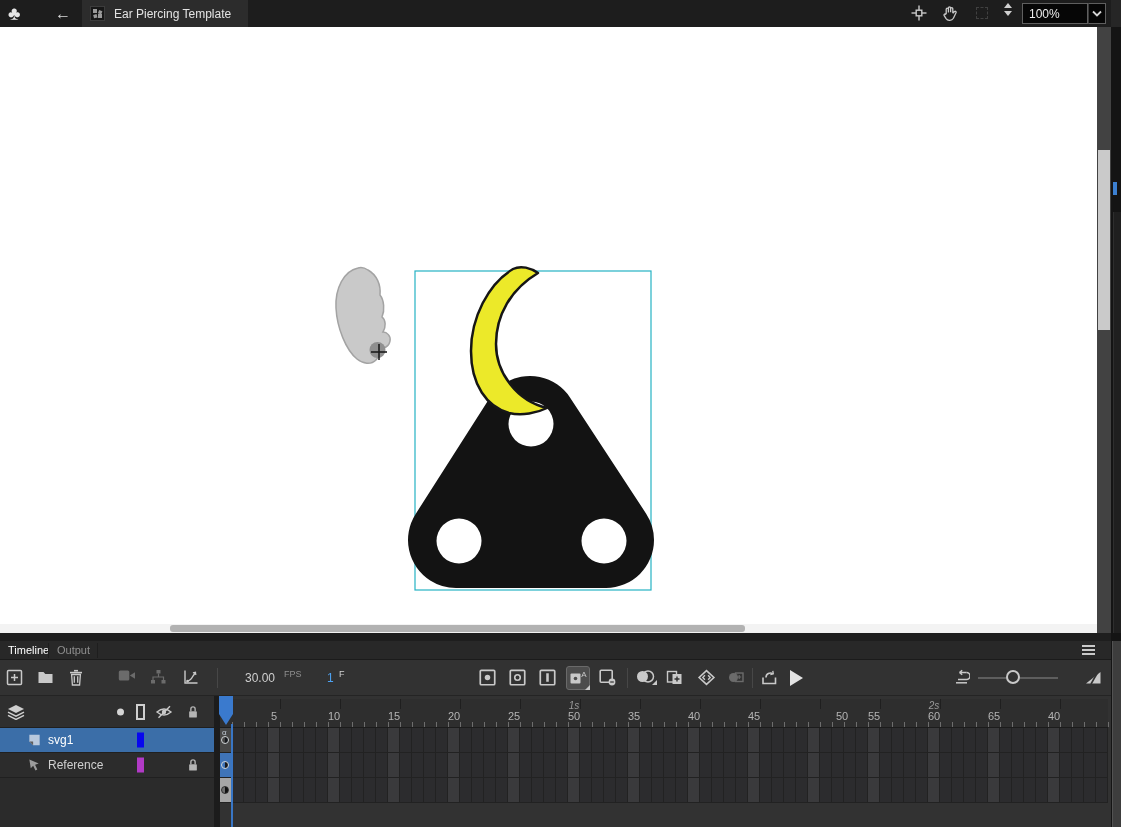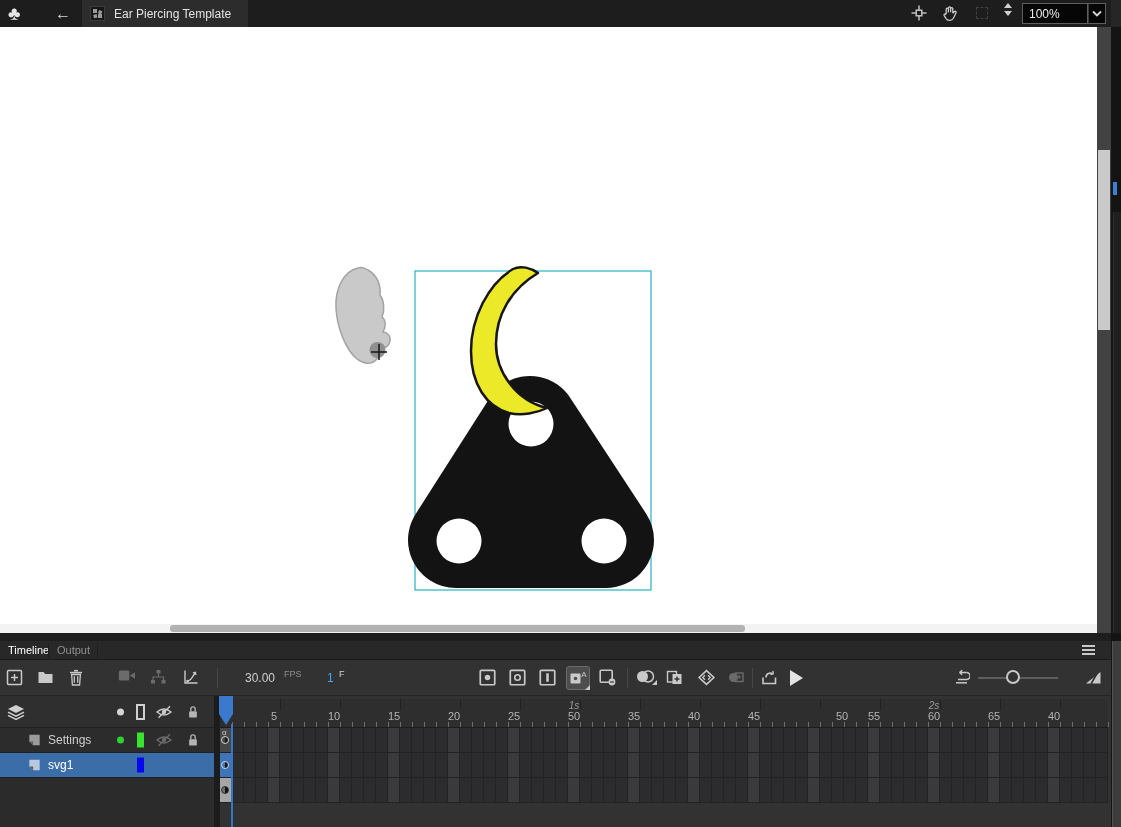--- a/index.html
+++ b/index.html
@@ -380,53 +380,44 @@
           </svg>
         </span>
         <span class="llock">
           <svg width="12" height="15" viewBox="0 0 14 16">
             <rect x="2.5" y="7" width="9" height="7.5" rx="1" fill="currentColor"></rect>
             <path d="M4.5 7 V4.5 a2.5 2.5 0 0 1 5 0 V7" fill="none" stroke="currentColor" stroke-width="1.6"></path>
           </svg>
         </span>
       </div>
       <div id="layer-rows">
-          <div class="lrow">
-            <span class="lico">
-              <svg width="15" height="15" viewBox="0 0 16 16">
-                <path d="M2.5 2.5 h11 v11 h-7 l-4 -4 Z" fill="currentColor"></path>
-                <path d="M2.5 9.5 l4 0 0 4 Z" fill="#5d5d5d"></path>
-              </svg>
-            </span>
-            <span class="lname">Settings</span>
-            <span class="ldot" style="background:#2fd32f"></span>
-            <span class="lswatch" style="background:#39e42e"></span>
-            <span class="leye dim">
-              <svg width="18" height="14" viewBox="0 0 18 14" fill="none" stroke="currentColor" stroke-width="1.4">
-                <path d="M2 7 Q9 1 16 7 Q9 13 2 7 Z"></path>
-                <circle cx="9" cy="7" r="2.2" fill="currentColor" stroke="none"></circle>
-                <line x1="3.5" y1="12.8" x2="15" y2="1.2"></line>
-              </svg>
-            </span>
-            <span class="llock">
-              <svg width="12" height="15" viewBox="0 0 14 16">
-                <rect x="2.5" y="7" width="9" height="7.5" rx="1" fill="currentColor"></rect>
-                <path d="M4.5 7 V4.5 a2.5 2.5 0 0 1 5 0 V7" fill="none" stroke="currentColor" stroke-width="1.6"></path>
-              </svg>
-            </span>
-          </div>
           <div class="lrow sel">
             <span class="lico">
               <svg width="15" height="15" viewBox="0 0 16 16">
                 <path d="M2.5 2.5 h11 v11 h-7 l-4 -4 Z" fill="currentColor"></path>
                 <path d="M2.5 9.5 l4 0 0 4 Z" fill="#5d5d5d"></path>
               </svg>
             </span>
             <span class="lname">svg1</span>
             <span class="lswatch" style="background:#0707ef"></span>
+          </div>
+          <div class="lrow">
+            <span class="lico">
+              <svg width="15" height="15" viewBox="0 0 16 16">
+                <path d="M2.5 2 L12.5 6.5 L8.6 7.8 L11 12.8 L9 13.8 L6.6 8.9 L4 11.5 Z" fill="currentColor"></path>
+              </svg>
+            </span>
+            <span class="lname">Reference</span>
+            <span class="lswatch" style="background:#b13ac6"></span>
+            <span class="llock">
+              <svg width="12" height="15" viewBox="0 0 14 16">
+                <rect x="2.5" y="7" width="9" height="7.5" rx="1" fill="currentColor"></rect>
+                <path d="M4.5 7 V4.5 a2.5 2.5 0 0 1 5 0 V7" fill="none" stroke="currentColor" stroke-width="1.6"></path>
+              </svg>
+            </span>
           </div>
         </div>
     </div>
 
     <div class="seam"></div>
 
     <div class="tracks">
       <div class="ruler-sections" id="ruler-sections">
           <div class="secline" style="left: 60px;"></div>
           <div class="secline" style="left: 120px;"></div>

